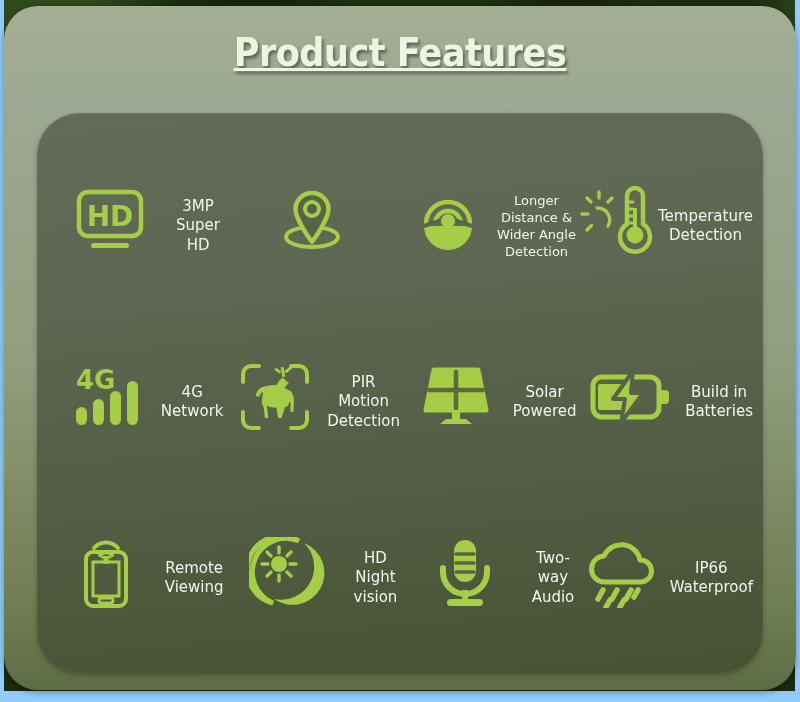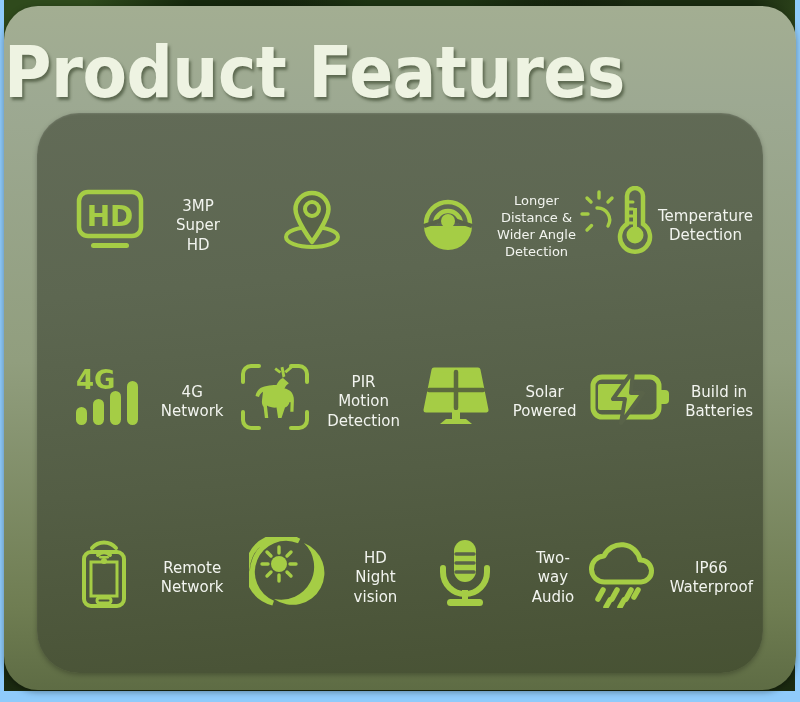--- a/index.html
+++ b/index.html
@@ -33,28 +33,29 @@
     left:4px; top:6px; width:792px; height:684px;
     border-radius:34px;
     background:linear-gradient(180deg,#a3ae92 0%, #9da992 14%, #919e7e 52%, #6f7d52 88%, #5e6c44 100%);
     box-shadow:0 2px 6px rgba(0,0,0,.35);
     overflow:hidden;
   }
 
   
   .title{
     position:absolute; left:0; right:0; top:24px;
-    text-align:left;
-    font-size:72px;
+    text-align:center;
+    font-size:39px;
     font-weight:bold;
     letter-spacing:-0.5px;
     color:#eef3e2;
     text-shadow:2px 3px 3px rgba(40,52,28,.55);
     font-family:"DejaVu Sans", sans-serif;
     font-stretch:condensed;
+    text-decoration:underline;
   }
 
   
   .inner-card{
     position:absolute;
     left:33px; top:107px; width:726px; height:560px;
     border-radius:42px;
     background:linear-gradient(175deg,#626b57 0%, #5d6751 30%, #545e45 62%, #4a5437 92%, #475233 100%);
     box-shadow:inset 0 1px 2px rgba(255,255,255,.10), 0 2px 5px rgba(0,0,0,.25);
     padding:22px 10px 10px;
@@ -234,21 +235,21 @@
               <path d="M26 19a8 8 0 0 1 12 0"></path>
             </g>
             <circle cx="32" cy="25" r="3" fill="#a5cd45"></circle>
             <rect x="12" y="16" width="40" height="54" rx="7" fill="none" stroke="#a5cd45" stroke-width="4"></rect>
             <rect x="19" y="26" width="26" height="34" fill="none" stroke="#a5cd45" stroke-width="3"></rect>
             <rect x="27" y="20" width="10" height="2.5" rx="1.2" fill="#a5cd45"></rect>
             <rect x="25" y="62" width="14" height="5" rx="2.5" fill="none" stroke="#a5cd45" stroke-width="3"></rect>
           </svg>
         </div>
         <div class="label">Remote
-Network</div>
+Viewing</div>
       </div>
 
       <div class="cell">
         <div class="icon-box">
           <svg width="76" height="72" viewBox="0 0 76 72">
             <path d="M55 6a32 32 0 1 1-30 56A33 33 0 0 0 55 6z" fill="#a5cd45"></path>
             <path d="M50 4a34 34 0 1 0-26 62 30 30 0 0 1 26-62z" fill="none" stroke="#a5cd45" stroke-width="5"></path>
             <circle cx="30" cy="27" r="8" fill="#a5cd45"></circle>
             <g stroke="#a5cd45" stroke-width="3.4" stroke-linecap="round">
               <path d="M30 10v6"></path>

